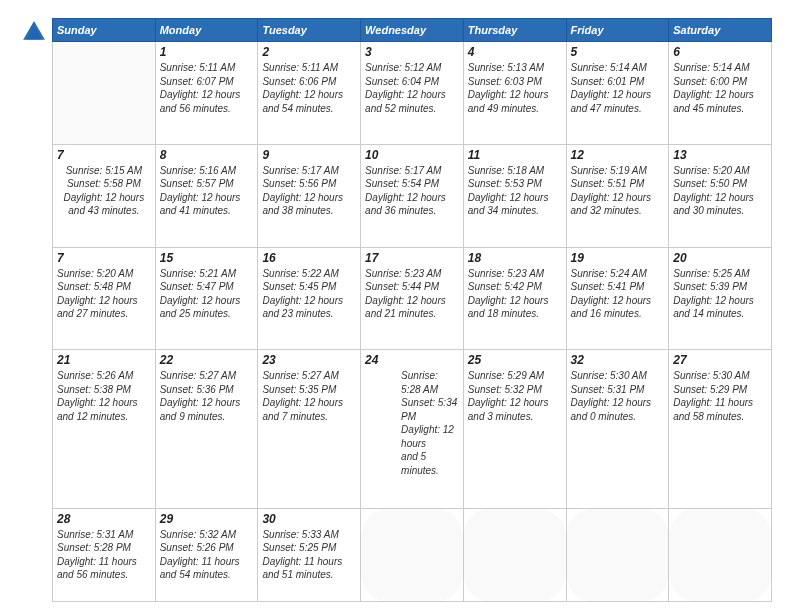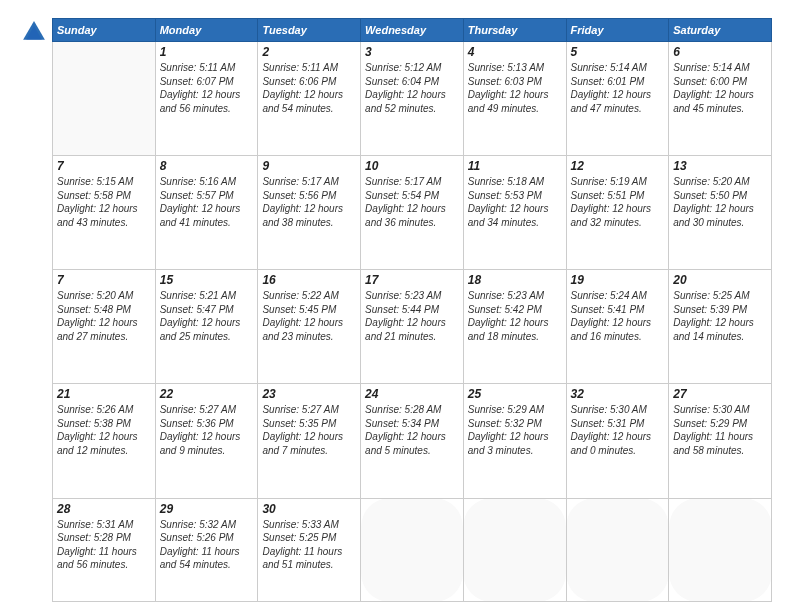--- a/index.html
+++ b/index.html
@@ -174,21 +174,21 @@
             <span class="day-num">6</span>
             <div class="day-info" style="white-space: pre-line;">Sunrise: 5:14 AM
 Sunset: 6:00 PM
 Daylight: 12 hours
 and 45 minutes.</div>
           </td>
         </tr>
         <tr>
           <td>
             <span class="day-num">7</span>
-            <div class="day-info" style="white-space: pre-line;">Sunrise: 5:15 AM
+            <div class="day-info" style="white-space: pre-line; text-align: center;">Sunrise: 5:15 AM
 Sunset: 5:58 PM
 Daylight: 12 hours
 and 43 minutes.</div>
           </td>
           <td>
             <span class="day-num">8</span>
             <div class="day-info" style="white-space: pre-line;">Sunrise: 5:16 AM
 Sunset: 5:57 PM
 Daylight: 12 hours
 and 41 minutes.</div>
@@ -297,21 +297,21 @@
           </td>
           <td>
             <span class="day-num">23</span>
             <div class="day-info" style="white-space: pre-line;">Sunrise: 5:27 AM
 Sunset: 5:35 PM
 Daylight: 12 hours
 and 7 minutes.</div>
           </td>
           <td>
             <span class="day-num">24</span>
-            <div class="day-info" style="white-space: pre-line;">Sunrise: 5:28 AM
+            <div class="day-info" style="white-space: pre-line; margin-left: 36px;">Sunrise: 5:28 AM
 Sunset: 5:34 PM
 Daylight: 12 hours
 and 5 minutes.</div>
           </td>
           <td>
             <span class="day-num">25</span>
             <div class="day-info" style="white-space: pre-line;">Sunrise: 5:29 AM
 Sunset: 5:32 PM
 Daylight: 12 hours
 and 3 minutes.</div>

